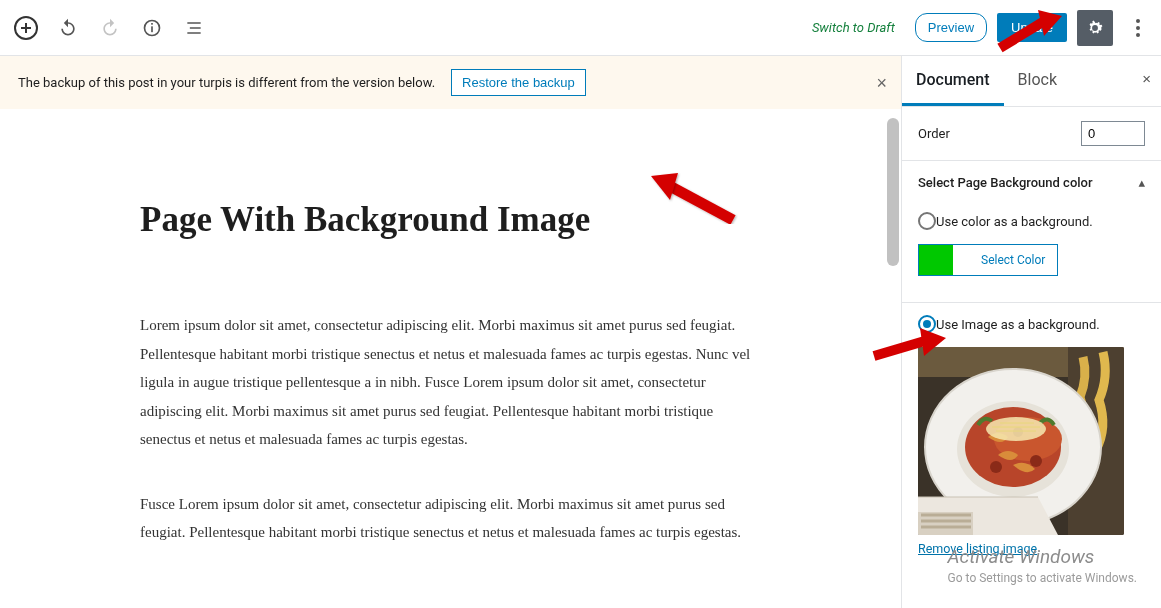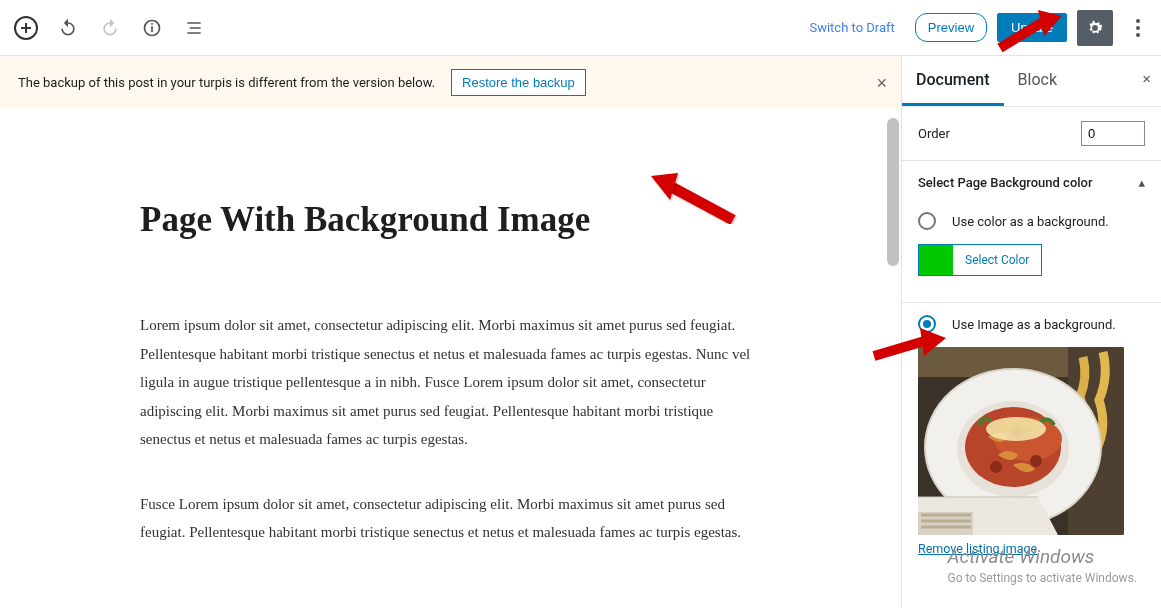--- a/index.html
+++ b/index.html
@@ -4,21 +4,21 @@
 <style>
 * { box-sizing: border-box; margin: 0; padding: 0; }
 body { font-family: -apple-system, BlinkMacSystemFont, "Segoe UI", Roboto, sans-serif; font-size: 13px; color: #1e1e1e; width: 1161px; height: 608px; overflow: hidden; position: relative; background: #fff; }
 
 .toolbar { height: 56px; border-bottom: 1px solid #e2e4e7; display: flex; align-items: center; padding: 0 8px; justify-content: space-between; }
 .toolbar-left { display: flex; align-items: center; gap: 6px; }
 .toolbar-right { display: flex; align-items: center; gap: 10px; }
 .icon-btn { width: 36px; height: 36px; display: flex; align-items: center; justify-content: center; background: transparent; border: none; cursor: pointer; color: #555; }
 .icon-btn.disabled { opacity: .35; }
 .icon-btn.circ-plus { border: 2px solid #333; border-radius: 50%; width: 24px; height: 24px; margin: 0 6px; }
-.link-btn { color: #3b82f6; font-size: 13px; padding: 6px 10px; cursor: pointer; }
+.link-btn { color: #15803d; font-size: 13px; padding: 6px 10px; cursor: pointer; font-style: italic; }
 .btn-outline { border: 1px solid #007cba; color: #007cba; background: #fff; padding: 6px 12px; font-size: 13px; cursor: pointer; border-radius: 12px; }
 .btn-primary { background: #007cba; color: #fff; border: none; padding: 7px 14px; font-size: 13px; cursor: pointer; border-radius: 2px; }
 .btn-dark { background: #555d66; color: #fff; border: none; width: 36px; height: 36px; display: flex; align-items: center; justify-content: center; cursor: pointer; border-radius: 2px; }
 .more-btn { width: 30px; height: 36px; display: flex; align-items: center; justify-content: center; cursor: pointer; background: transparent; border: none; }
 
 .main-area { display: flex; height: 552px; }
 .editor-col { flex: 1; position: relative; overflow: hidden; }
 .sidebar-col { width: 260px; border-left: 1px solid #e2e4e7; background: #fff; display: flex; flex-direction: column; overflow-y: auto; }
 
 .notice { background: #fef8ee; border-left: 4px solid #fef8ee; padding: 13px 50px 13px 14px; font-size: 13px; display: flex; align-items: center; gap: 10px; position: relative; margin: 0; }
@@ -36,26 +36,26 @@
 .tab.active { color: #191e23; border-bottom-color: #007cba; font-weight: 500; }
 .tab-close { position:absolute; right:10px; top:14px; cursor:pointer; color:#555; background:transparent; border:none; font-size:15px; }
 
 .panel-row { padding: 14px 16px; border-bottom: 1px solid #e2e4e7; display:flex; align-items:center; justify-content:space-between; font-size:13px; }
 .panel-row input[type=number] { width:64px; padding:4px 6px; border:1px solid #7e8993; font-size:13px; }
 
 .panel-head { padding: 14px 16px 10px; border-bottom: none; display:flex; align-items:center; justify-content:space-between; font-size:13px; font-weight:500; }
 .panel-head .caret { cursor:pointer; color:#555; }
 
 .opt-block { padding: 8px 16px 16px; }
-.radio-line { display:flex; align-items:center; gap:16px; font-size:13px; margin:4px 0 14px; }
+.radio-line { display:flex; align-items:center; gap:0; font-size:13px; margin:4px 0 14px; }
 .radio-line .radio-outer { width:18px; height:18px; border:2px solid #757575; border-radius:50%; display:inline-flex; align-items:center; justify-content:center; flex-shrink:0; }
 .radio-line.sel .radio-outer { border-color:#007cba; }
 .radio-line.sel .radio-outer::after { content:""; width:8px; height:8px; background:#007cba; border-radius:50%; }
 
-.color-sel { display:flex; align-items:center; gap:0; border:1px solid #007cba; width:fit-content; }
+.color-sel { display:flex; align-items:center; gap:16px; border:1px solid #007cba; width:fit-content; }
 .swatch { width:34px; height:30px; background:#00c800; }
 .sel-label { padding:0 12px; font-size:12px; color:#007cba; line-height:30px; }
 
 .img-prev { width:206px; height:188px; border-radius:2px; position:relative; overflow:hidden; margin-top:4px; }
 .remove-link { color:#0073aa; font-size:12.5px; text-decoration:underline; cursor:pointer; display:inline-block; margin-top:6px; }
 
 .arrow { position:absolute; pointer-events:none; }
 .arrow svg { display:block; }
 
 .watermark { position:absolute; right:24px; bottom:22px; color:#9b9b9b; font-size:12px; text-align:left; line-height:1.35; }

